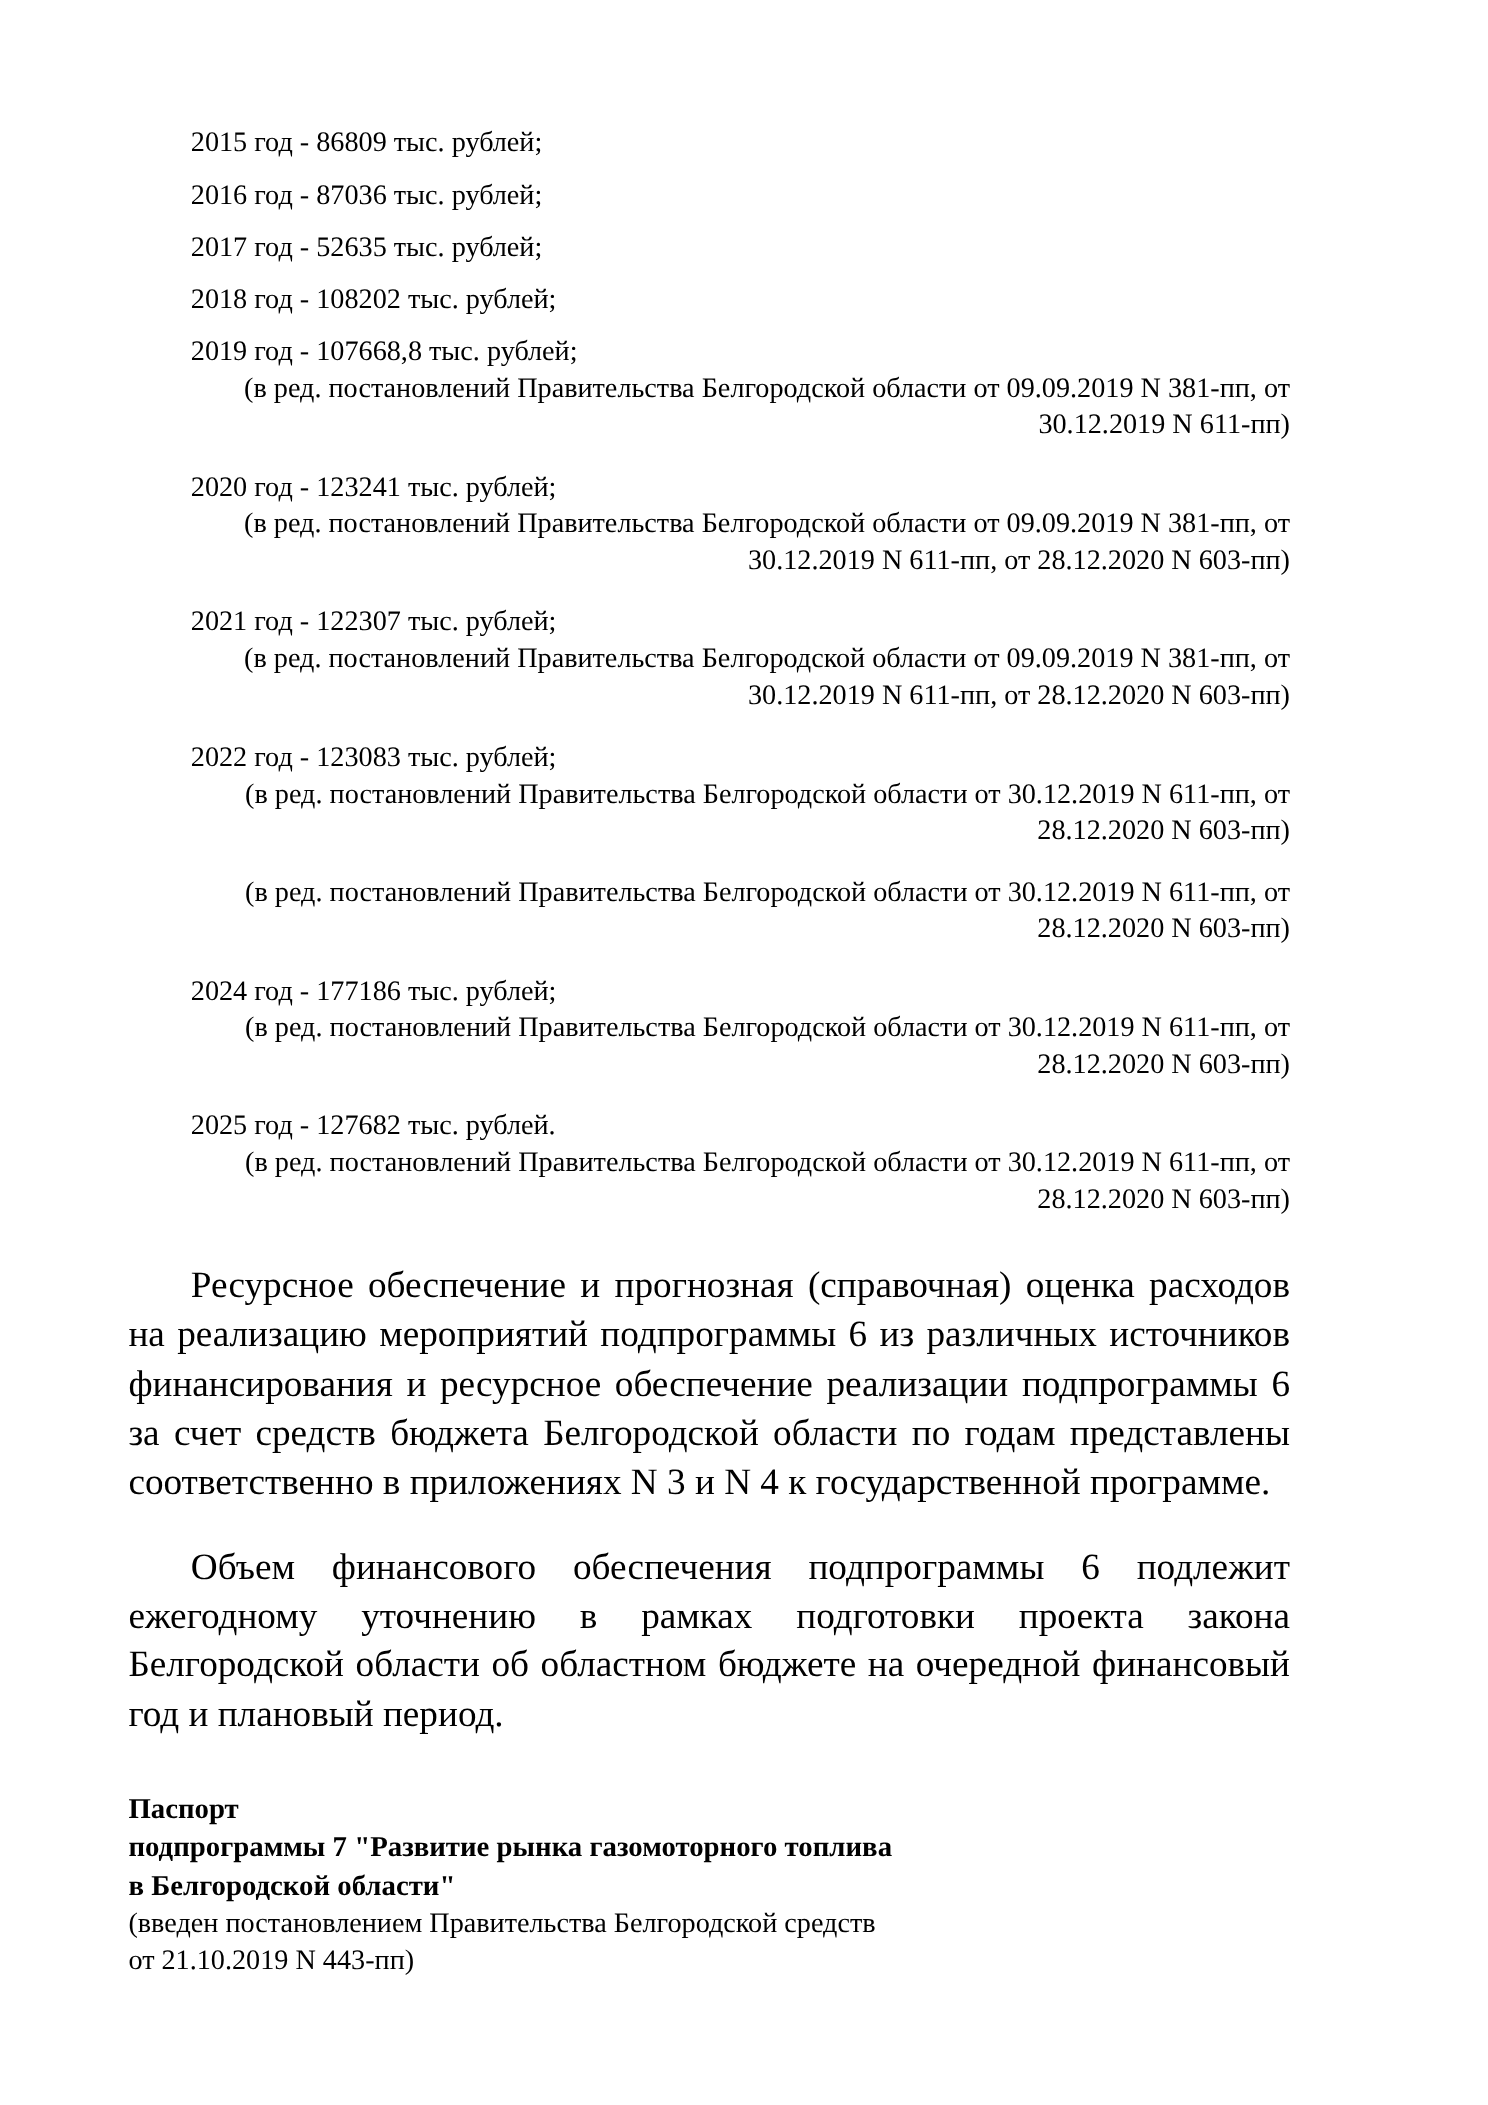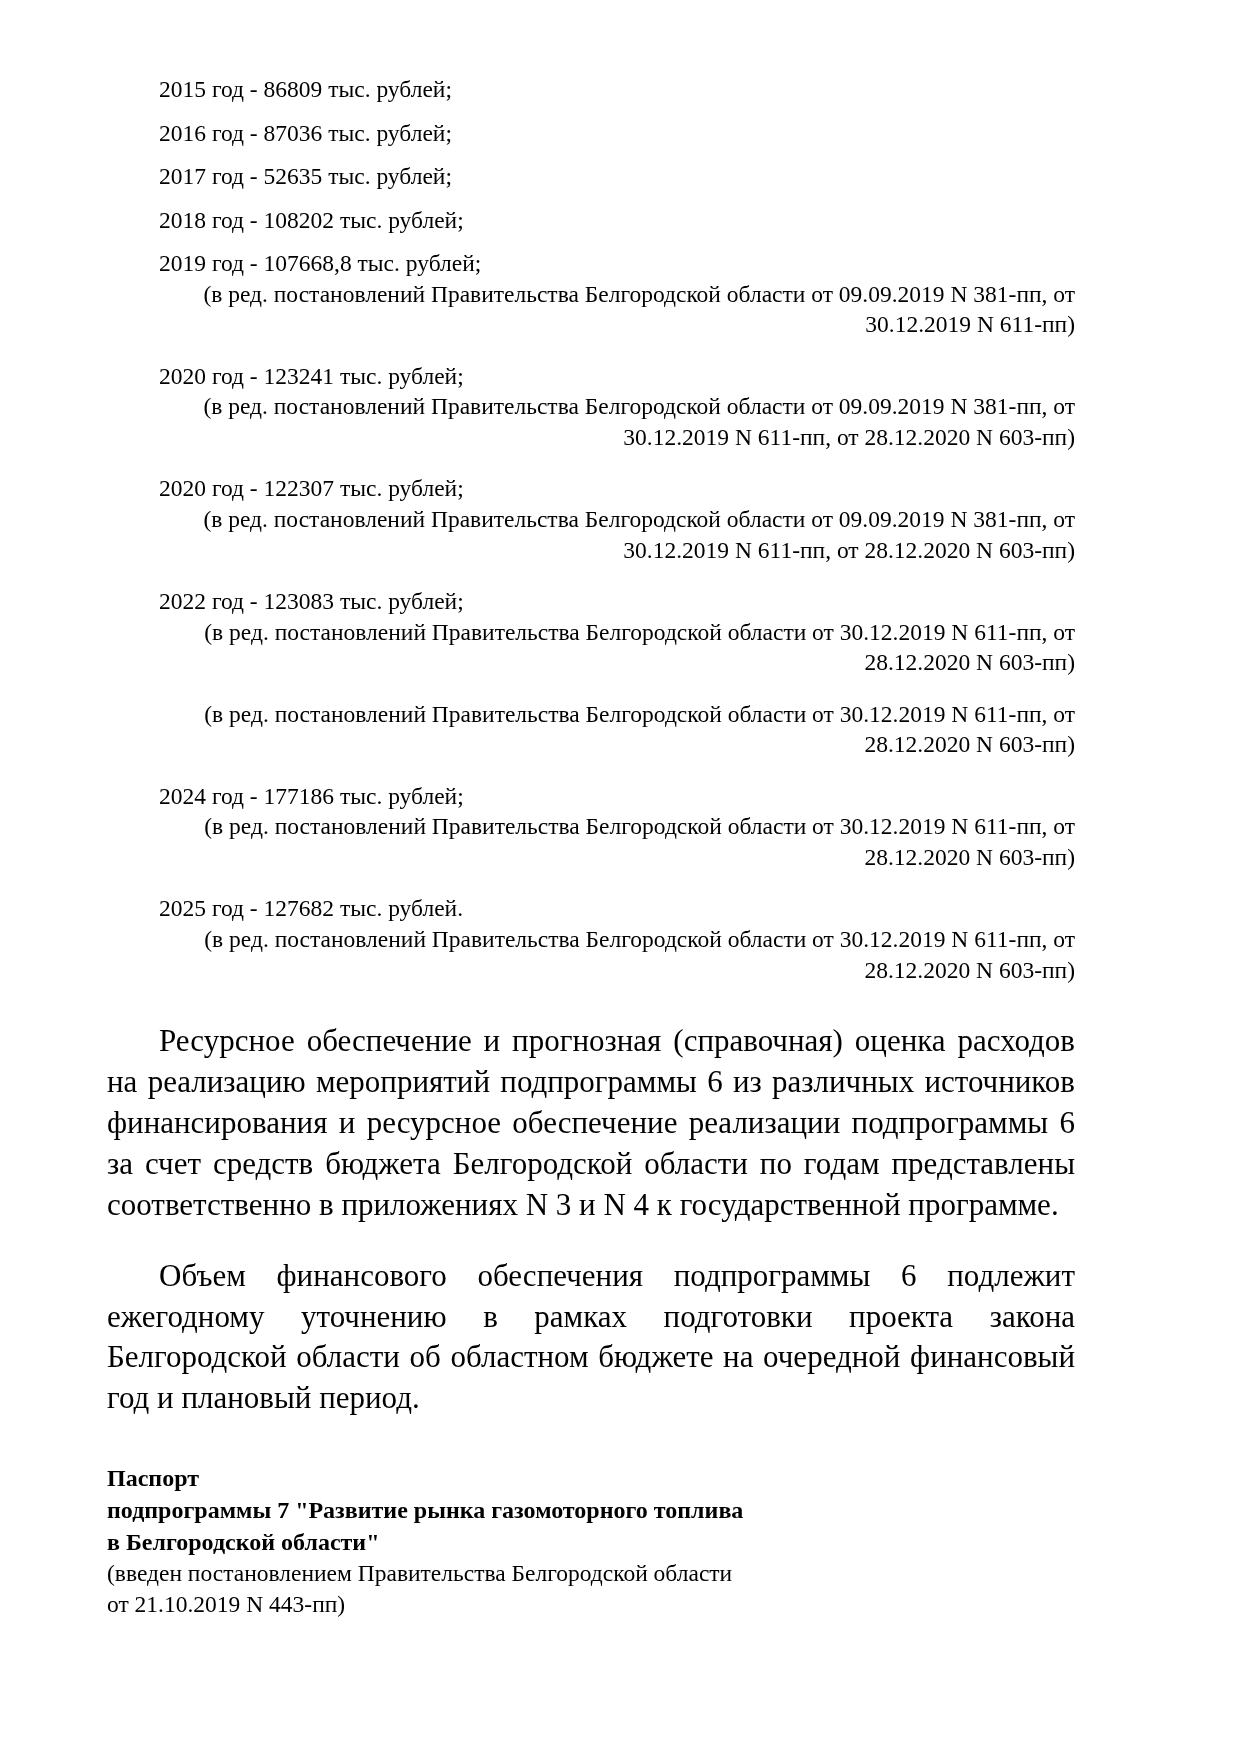--- a/index.html
+++ b/index.html
@@ -12,21 +12,21 @@
     height: 1754px;
     font-family: "Liberation Serif", "DejaVu Serif", serif;
     color: #000000;
     overflow: hidden;
   }
   .page {
     position: relative;
     width: 1240px;
     height: 1754px;
     box-sizing: border-box;
-    padding: 74px 165px 0 107px;
+    padding: 104px 165px 0 107px;
   }
   .content {
     width: 968px;
   }
 
   
   .year-line {
     font-size: 23.5px;
     line-height: 1.30;
     text-indent: 52px;
@@ -108,21 +108,21 @@
         <div class="year-line">2019 год - 107668,8 тыс. рублей;</div>
         <div class="amend">(в ред. постановлений Правительства Белгородской области от 09.09.2019 N 381-пп, от 30.12.2019 N 611-пп)</div>
       </div>
 
       <div class="block">
         <div class="year-line">2020 год - 123241 тыс. рублей;</div>
         <div class="amend">(в ред. постановлений Правительства Белгородской области от 09.09.2019 N 381-пп, от 30.12.2019 N 611-пп, от 28.12.2020 N 603-пп)</div>
       </div>
 
       <div class="block">
-        <div class="year-line">2020 год - 122307 тыс. рублей;</div>
+        <div class="year-line">2021 год - 122307 тыс. рублей;</div>
         <div class="amend">(в ред. постановлений Правительства Белгородской области от 09.09.2019 N 381-пп, от 30.12.2019 N 611-пп, от 28.12.2020 N 603-пп)</div>
       </div>
 
       <div class="block">
         <div class="year-line">2022 год - 123083 тыс. рублей;</div>
         <div class="amend">(в ред. постановлений Правительства Белгородской области от 30.12.2019 N 611-пп, от 28.12.2020 N 603-пп)</div>
       </div>
 
       <div class="block">
         <div class="amend">(в ред. постановлений Правительства Белгородской области от 30.12.2019 N 611-пп, от 28.12.2020 N 603-пп)</div>
@@ -145,18 +145,18 @@
     <p class="para">Ресурсное обеспечение и прогнозная (справочная) оценка расходов на реализацию мероприятий подпрограммы 6 из различных источников финансирования и ресурсное обеспечение реализации подпрограммы 6 за счет средств бюджета Белгородской области по годам представлены соответственно в приложениях N 3 и N 4 к государственной программе.</p>
 
     <div class="para-gap"></div>
 
     <p class="para">Объем финансового обеспечения подпрограммы 6 подлежит ежегодному уточнению в рамках подготовки проекта закона Белгородской области об областном бюджете на очередной финансовый год и плановый период.</p>
 
     <div class="heading-block">
       <div class="heading-bold">Паспорт</div>
       <div class="heading-bold">подпрограммы 7 "Развитие рынка газомоторного топлива</div>
       <div class="heading-bold">в Белгородской области"</div>
-      <div class="heading-sub">(введен постановлением Правительства Белгородской области</div>
+      <div class="heading-sub">(введен постановлением Правительства Белгородской средств</div>
       <div class="heading-sub">от 21.10.2019 N 443-пп)</div>
     </div>
 
   </div>
 </div>
 
 </body></html>

